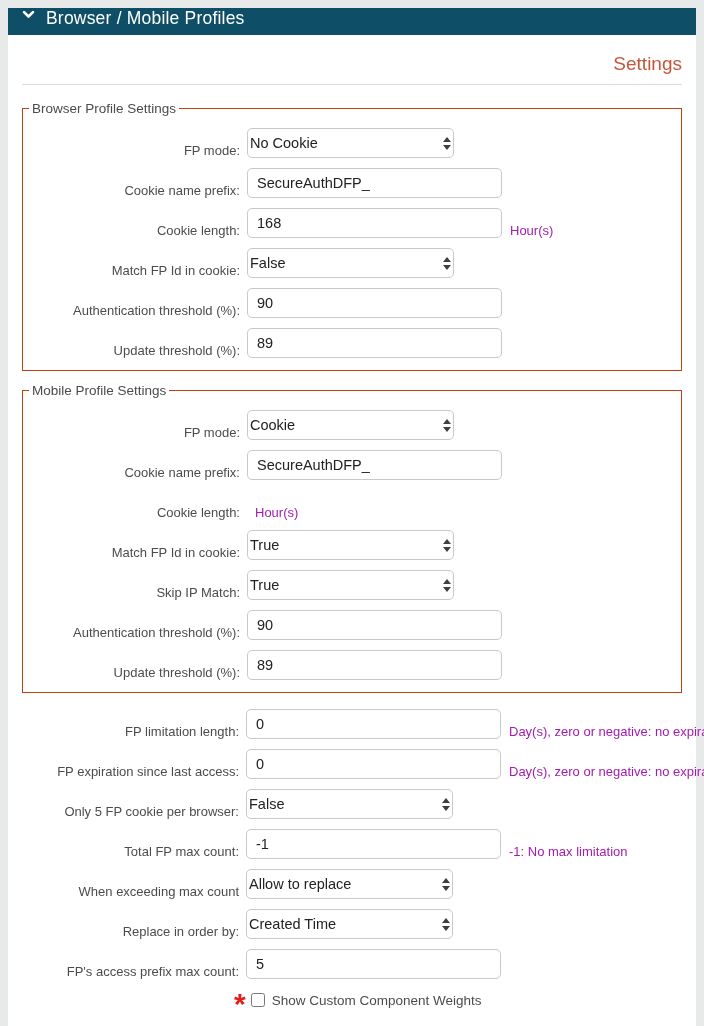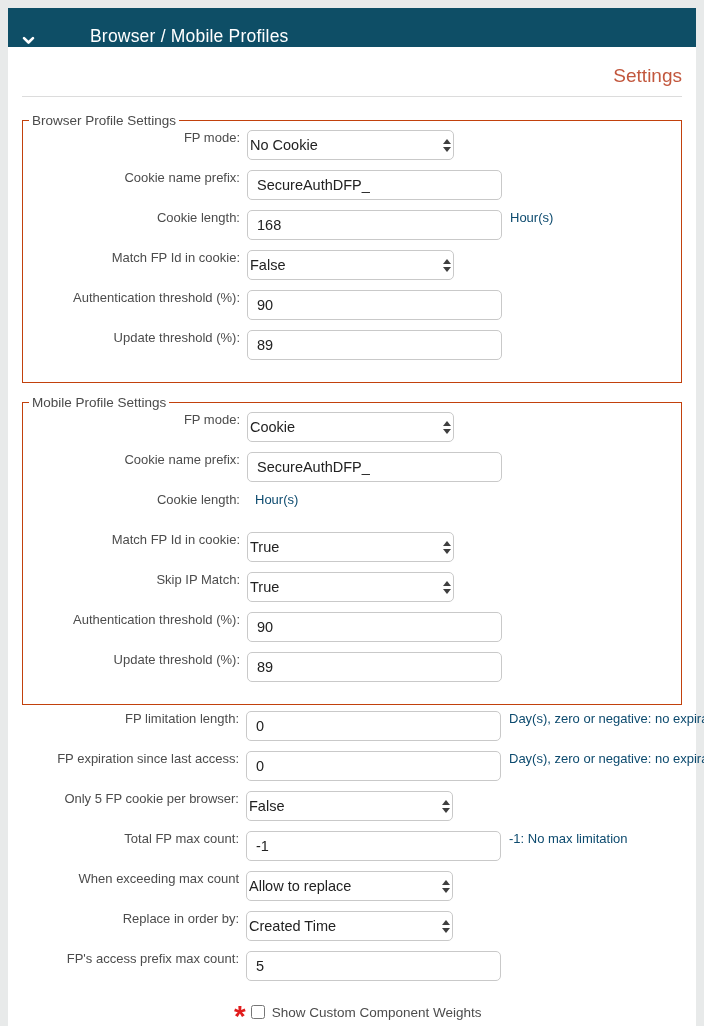--- a/index.html
+++ b/index.html
@@ -5,26 +5,25 @@
   * { box-sizing: border-box; margin: 0; padding: 0; }
   html,body { width: 704px; height: 1026px; }
   body {
     background: #e8eaea;
     font-family: "Liberation Sans", "DejaVu Sans", sans-serif;
     color: #4c4c4c;
   }
   .page { margin: 8px; }
   .header {
     background: #0e4e66;
-    height: 39px;
+    height: 27px;
     display: flex;
-    align-items: flex-end;
+    align-items: flex-start;
     padding: 0 14px;
     cursor: pointer;
-    gap: 44px;
   }
   .header .chev { display: inline-flex; margin-right: 11px; }
   .header .title {
     color: #ffffff;
     font-size: 17.5px;
     letter-spacing: .2px;
   }
   .main { background: #ffffff; padding: 14px 0 12px; }
   .settings-title {
     color: #c2573d;
@@ -40,21 +39,21 @@
     padding: 2px 0 12px;
   }
   fieldset.second { margin-top: 12px; }
   legend {
     font-size: 13.5px;
     color: #4b4b4b;
     margin-left: 6px;
     padding: 0 3px;
   }
 
-  .row { height: 40px; display: flex; align-items: flex-start; }
+  .row { height: 40px; display: flex; align-items: flex-end; }
   .flabel {
     width: 224px;
     text-align: right;
     padding-right: 7px;
     font-size: 13px;
     color: #4c4c4c;
     flex: none;
   }
   .tinput {
     width: 255px;
@@ -89,21 +88,21 @@
     border-left: 4px solid transparent;
     border-right: 4px solid transparent;
     border-bottom: 5px solid #3f3f3f;
   }
   .stepper .down {
     width: 0; height: 0;
     border-left: 4px solid transparent;
     border-right: 4px solid transparent;
     border-top: 5px solid #3f3f3f;
   }
-  .hint { font-size: 13px; color: #0c4a6e; margin-left: 8px; white-space: nowrap; }
+  .hint { font-size: 13px; color: #a21caf; margin-left: 8px; white-space: nowrap; }
 
   .general { margin: 6px 14px 0; }
 
   .checkbox-row {
     display: flex;
     align-items: center;
     padding-left: 212px;
     height: 38px;
     margin-top: 2px;
   }

